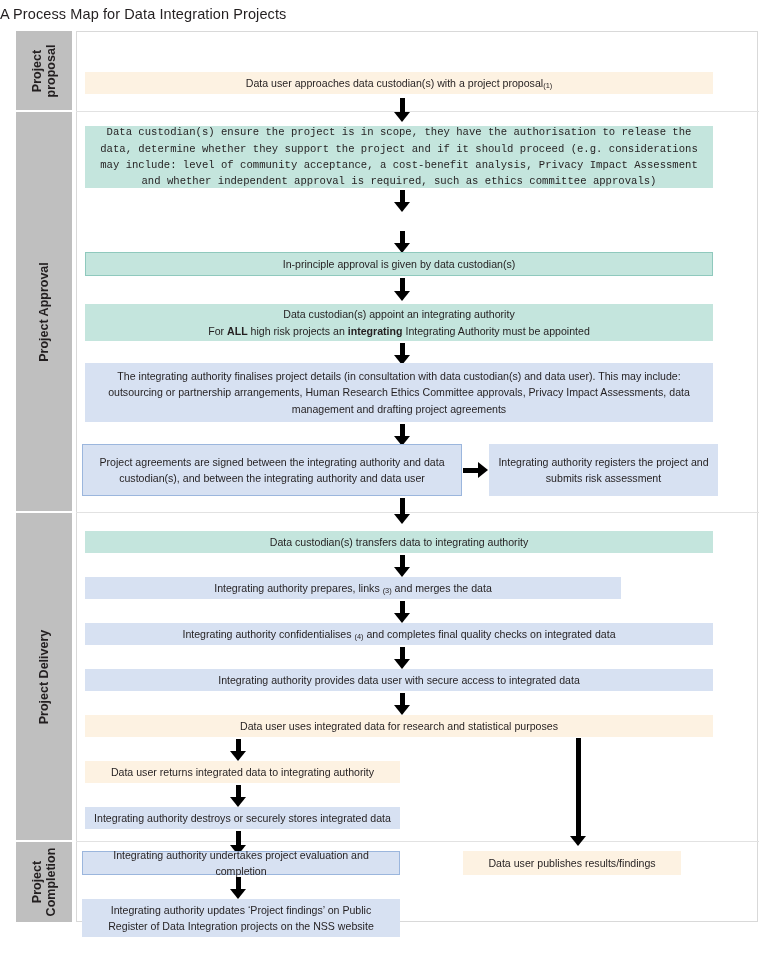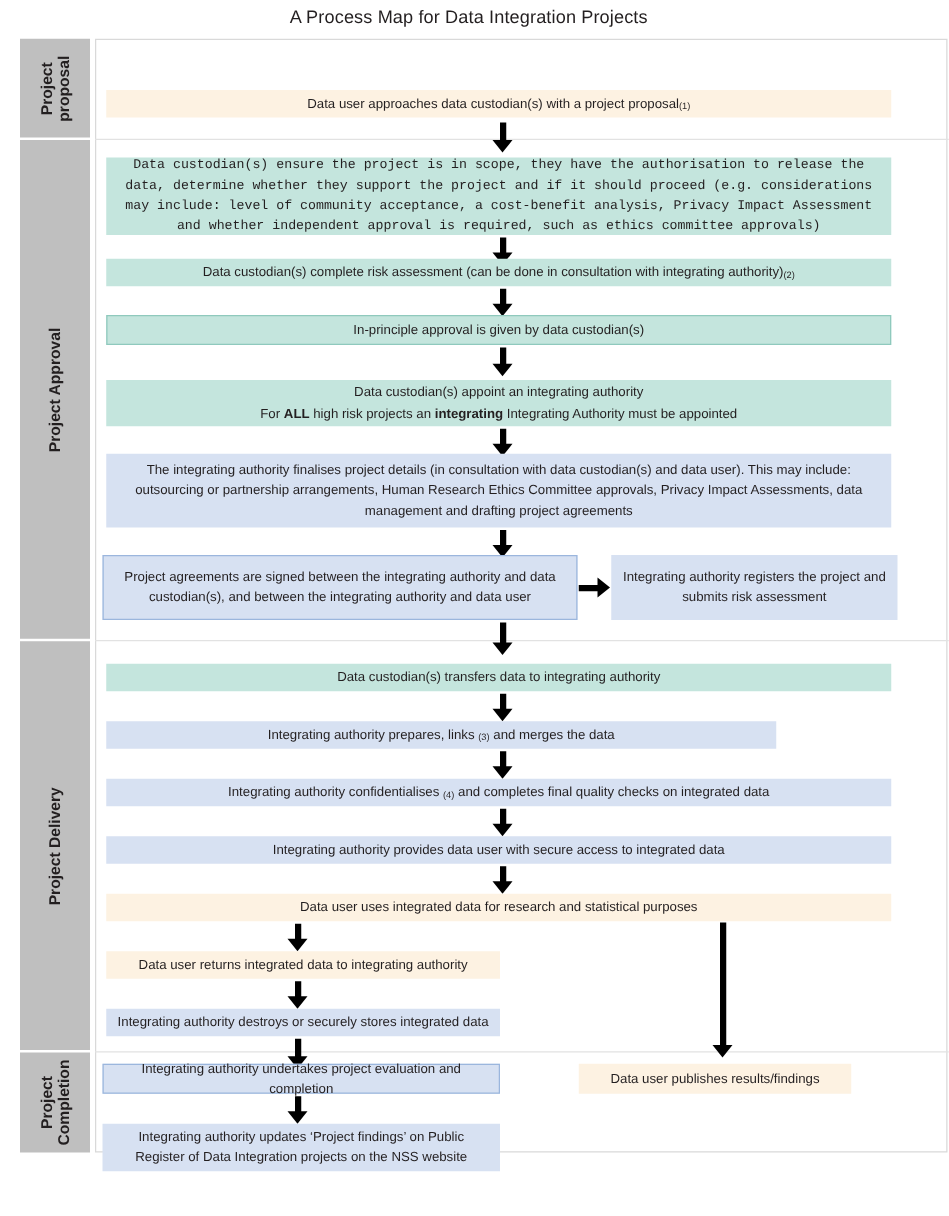--- a/index.html
+++ b/index.html
@@ -7,21 +7,21 @@
     width:759px;height:973px;
     font-family:"Liberation Sans","DejaVu Sans",sans-serif;
     color:#231f20;
     position:relative;
     overflow:hidden;
   }
   #page{position:relative;width:759px;height:973px;}
 
   .title{
     position:absolute;top:6px;left:0;width:750px;
-    text-align:center;font-size:14.5px;color:#231f20;
+    text-align:left;font-size:14.5px;color:#231f20;
     letter-spacing:.1px;
   }
 
   
   .stage{
     position:absolute;left:16px;width:56px;
     background:#bfbfbf;
     display:flex;align-items:center;justify-content:center;
   }
   .stage .vtxt{
@@ -123,23 +123,20 @@
 
   <div class="box green" style="left:85px;top:126px;width:628px;height:62px;font-family:Liberation Mono, monospace;">
     <span>Data custodian(s) ensure the project is in scope, they have the authorisation to release the data, determine whether they support the project and if it should proceed (e.g. considerations may include: level of community acceptance, a cost-benefit analysis, Privacy Impact Assessment and whether independent approval is required, such as ethics committee approvals)</span>
   </div>
 
   <div class="arrow v-arrow" style="left:392px;top:190px;width:20px;height:24px;">
     <div class="shaft" style="height:13px;"></div>
       <div class="head" style="top:12px;"></div>
   </div>
 
-  <div class="box green" style="left:85px;top:207px;width:628px;height:22px;">
-    <span><span>Data custodian(s) complete risk assessment (can be done in consultation with integrating authority)</span><span class="fn">(2)</span></span>
-  </div>
 
   <div class="arrow v-arrow" style="left:392px;top:231px;width:20px;height:24px;">
     <div class="shaft" style="height:13px;"></div>
       <div class="head" style="top:12px;"></div>
   </div>
 
   <div class="box green bd-green" style="left:85px;top:252px;width:628px;height:24px;text-align:right;">
     <span>In-principle approval is given by data custodian(s)</span>
   </div>
 

